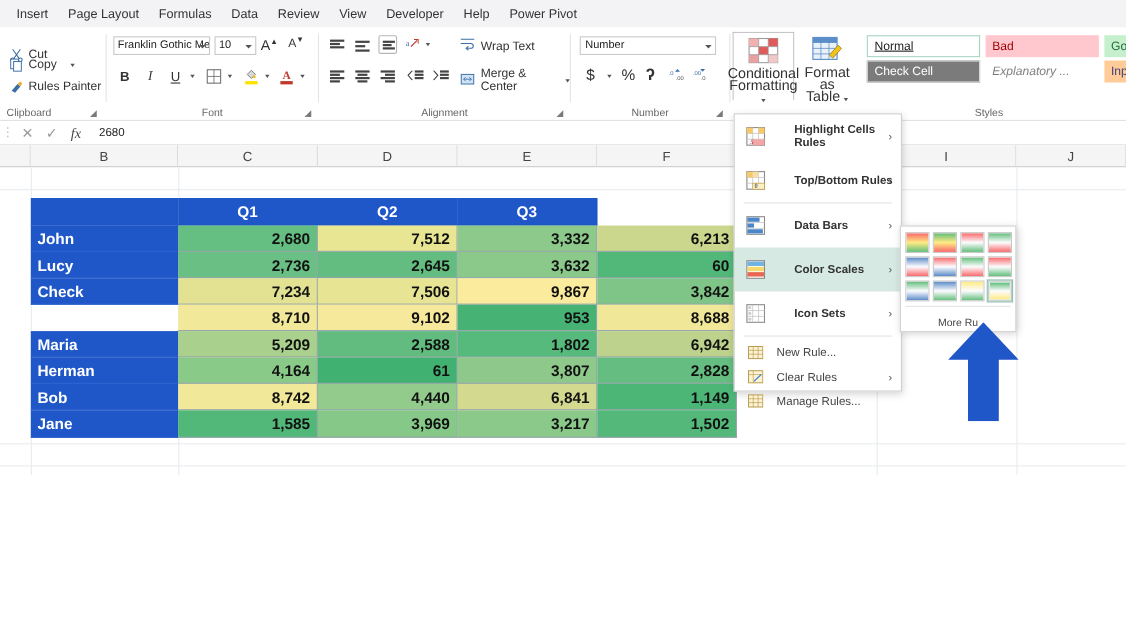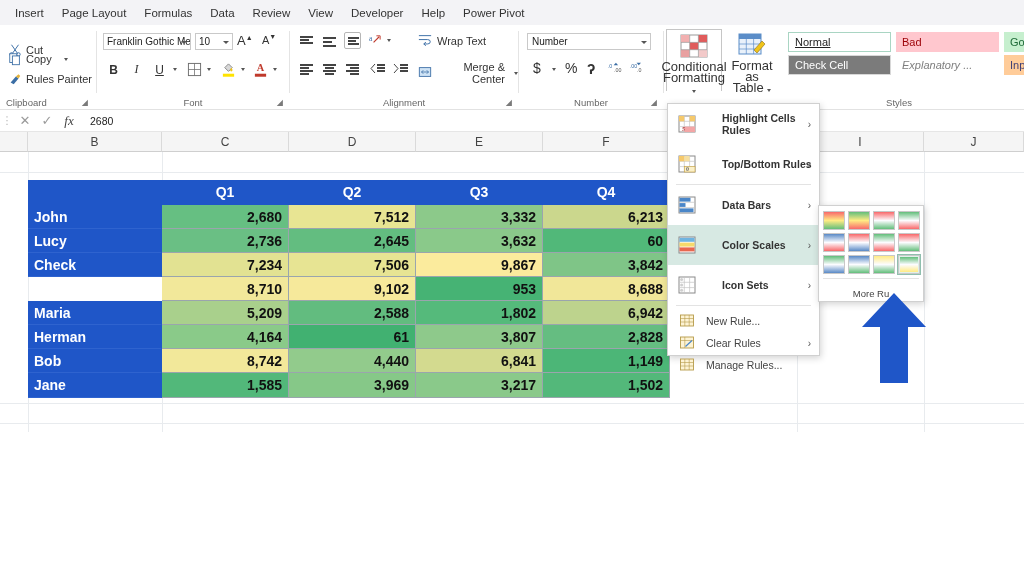--- a/index.html
+++ b/index.html
@@ -338,21 +338,21 @@
       <div style="position:absolute;left:128px;top:8px;display:flex;align-items:center;gap:5px;font-size:11px;color:#333;">
         <span>
           <svg width="14" height="14" viewBox="0 0 16 16">
             <path d="M1 3 H15 M1 7.5 H11 q3 0 3 2.5 t-3 2.5 H7" stroke="#3b6ea5" stroke-width="1.1" fill="none"></path>
             <path d="M9 10.5 L6.5 12.5 L9 14.5" stroke="#3b6ea5" stroke-width="1.1" fill="none"></path>
           </svg>
         </span>
         <span>Wrap Text</span>
       </div>
 
-      <div style="position:absolute;left:128px;top:36px;display:flex;align-items:center;gap:5px;font-size:11px;color:#333;text-align:right;">
+      <div style="position:absolute;left:128px;top:36px;display:flex;align-items:center;gap:5px;font-size:11px;color:#333;">
         <span>
           <svg width="14" height="14" viewBox="0 0 16 16">
             <rect x="1.5" y="3" width="13" height="10" fill="#cfe3f5" stroke="#3b6ea5" stroke-width="1"></rect>
             <path d="M4 8 H12 M4 8 L6 6 M4 8 L6 10 M12 8 L10 6 M12 8 L10 10" stroke="#3b6ea5" stroke-width="0.9" fill="none"></path>
           </svg>
         </span>
         <span>Merge &amp; Center</span>
         <span class="mini-arrow" style="margin-left:4px"></span>
       </div>
 
@@ -471,21 +471,20 @@
     <div class="gline-h" style="left:0;top:291px;width:1024px;"></div>
     <div class="gline-v" style="left:28px;top:20px;height:280px;"></div>
     <div class="gline-v" style="left:162px;top:20px;height:280px;"></div>
     <div class="gline-v" style="left:797px;top:20px;height:280px;"></div>
     <div class="gline-v" style="left:924px;top:20px;height:280px;"></div>
 
     <div class="cell hdr" style="left:28px;top:48px;width:134px;height:25px;"></div>
     <div class="cell hdr" style="left:162px;top:48px;width:127px;height:25px;">Q1</div>
     <div class="cell hdr" style="left:289px;top:48px;width:127px;height:25px;">Q2</div>
     <div class="cell hdr" style="left:416px;top:48px;width:127px;height:25px;">Q3</div>
-    <div class="cell hdr" style="left:543px;top:48px;width:127px;height:25px;">Q4</div>
 
     <div class="cell name" style="left:28px;top:73px;width:134px;height:24px;">John</div>
     <div class="cell num" style="left:162px;top:73px;width:127px;height:24px;background:#66bf82;">2,680</div>
     <div class="cell num" style="left:289px;top:73px;width:127px;height:24px;background:#e8e593;">7,512</div>
     <div class="cell num" style="left:416px;top:73px;width:127px;height:24px;background:#8cc98a;">3,332</div>
     <div class="cell num" style="left:543px;top:73px;width:127px;height:24px;background:#cbd78d;">6,213</div>
 
     <div class="cell name" style="left:28px;top:97px;width:134px;height:24px;">Lucy</div>
     <div class="cell num" style="left:162px;top:97px;width:127px;height:24px;background:#6abf84;">2,736</div>
     <div class="cell num" style="left:289px;top:97px;width:127px;height:24px;background:#63bd80;">2,645</div>

